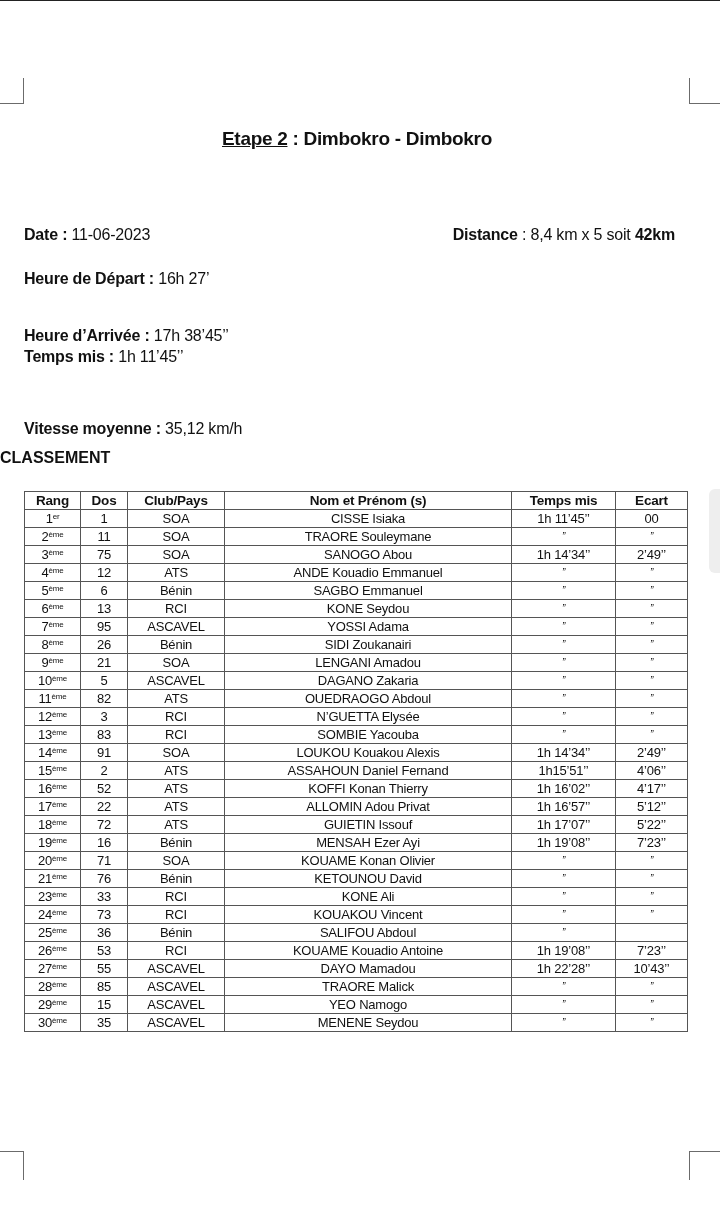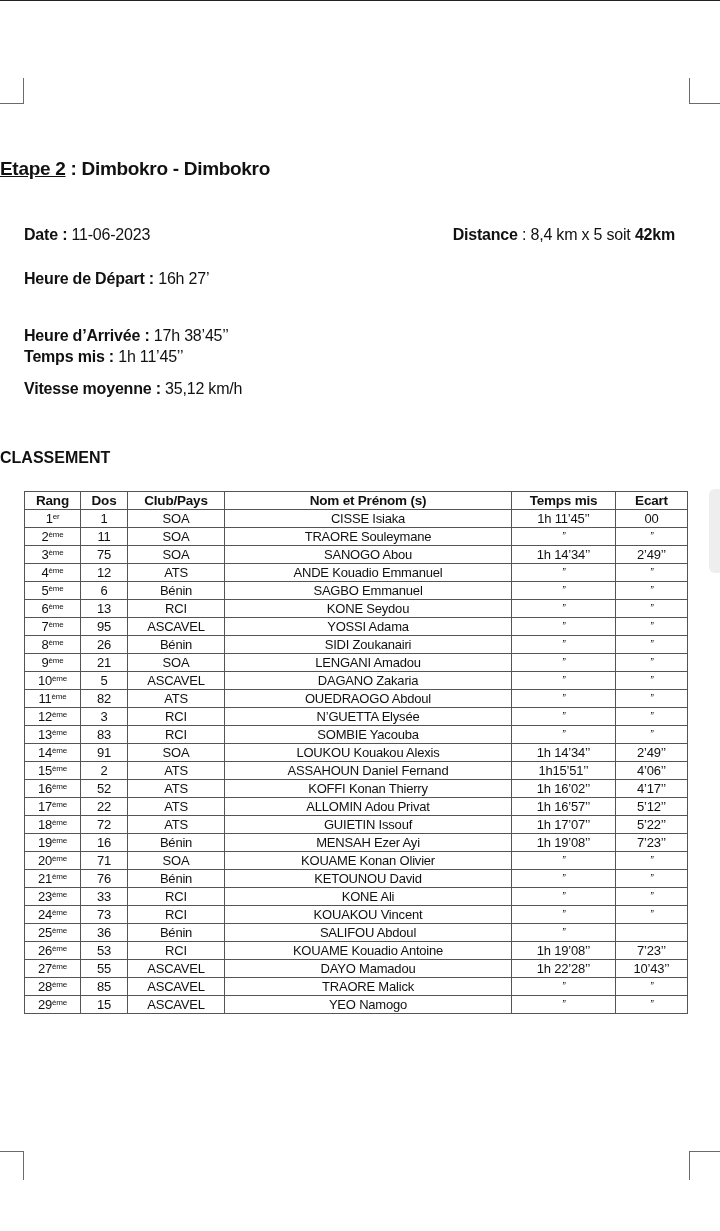--- a/index.html
+++ b/index.html
@@ -9,31 +9,31 @@
   }
   .top-rule { position: absolute; left: 0; top: 0; width: 720px; height: 1px; background: #222; }
   .crop { position: absolute; border-color: #6b6b6b; border-style: solid; border-width: 0; }
   .crop.tl { left: 0; top: 78px; width: 23px; height: 25px; border-right-width: 1.5px; border-bottom-width: 1.5px; }
   .crop.tr { left: 689px; top: 78px; width: 31px; height: 25px; border-left-width: 1.5px; border-bottom-width: 1.5px; }
   .crop.bl { left: 0; top: 1151px; width: 23px; height: 28px; border-right-width: 1.5px; border-top-width: 1.5px; }
   .crop.br { left: 689px; top: 1151px; width: 31px; height: 28px; border-left-width: 1.5px; border-top-width: 1.5px; }
 
   .scroll-thumb { position: absolute; left: 709px; top: 489px; width: 11px; height: 84px; background: #eeeeee; border-radius: 6px 0 0 6px; }
 
-  .title { position: absolute; left: 0; width: 714px; top: 128px; font-size: 19px; font-weight: bold; letter-spacing: -0.3px; margin-top: 30px; }
+  .title { position: absolute; left: 0; width: 714px; top: 128px; text-align: center; font-size: 19px; font-weight: bold; letter-spacing: -0.3px; }
   .title .u { text-decoration: underline; }
 
   .info { position: absolute; left: 24px; font-size: 16px; letter-spacing: -0.2px; }
   .info b { font-weight: bold; }
   .info-date { top: 226px; }
   .info-dist { top: 226px; left: auto; right: 45px; }
   .info-dep { top: 270px; }
   .info-arr { top: 315px; margin-top: 12px; }
   .info-temps { top: 348px; text-align: right; }
-  .info-vit { top: 380px; }
+  .info-vit { top: 420px; }
 
   .section { position: absolute; left: 0; width: 714px; top: 449px; text-align: left; font-size: 16px; font-weight: bold; }
 
   table.cls {
     position: absolute; left: 24px; top: 491px; width: 663px;
     border-collapse: collapse; table-layout: fixed; font-size: 13px; letter-spacing: -0.2px;
   }
   table.cls th, table.cls td {
     border: 1px solid #555; height: 17px; padding: 0; text-align: center;
     line-height: 16px; white-space: nowrap; overflow: hidden;
@@ -314,14 +314,22 @@
         <td class="ditto">”</td>
       </tr>
       <tr>
         <td><span>29</span><sup>ème</sup></td>
         <td>15</td>
         <td>ASCAVEL</td>
         <td>YEO Namogo</td>
         <td class="ditto">”</td>
         <td class="ditto">”</td>
       </tr>
+      <tr>
+        <td><span>30</span><sup>ème</sup></td>
+        <td>35</td>
+        <td>ASCAVEL</td>
+        <td>MENENE Seydou</td>
+        <td class="ditto">”</td>
+        <td class="ditto">”</td>
+      </tr>
     </tbody>
 </table>
 
 </body></html>

